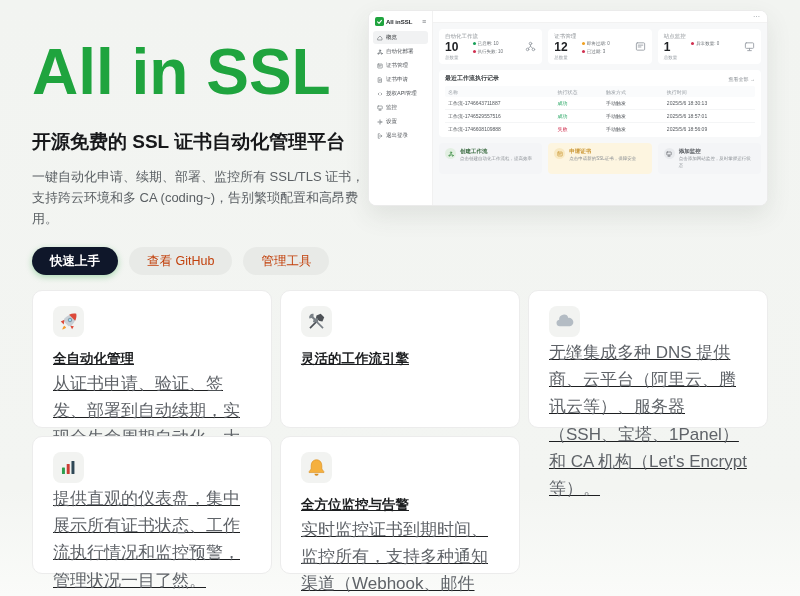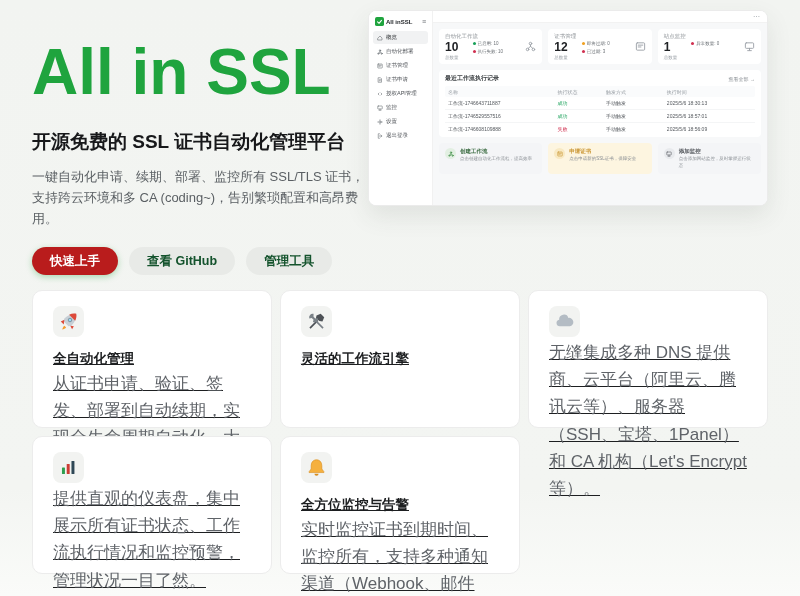--- a/index.html
+++ b/index.html
@@ -10,22 +10,22 @@
     position:relative; color:#1d1f21;
   }
   
   .hero { position:absolute; left:32px; top:40px; width:336px; }
   .hero-title { font-size:64px; font-weight:700; color:#1fa43e; line-height:1.02; letter-spacing:0; }
   .hero-sub { margin-top:24px; font-size:19px; font-weight:700; color:#17181a; }
   .hero-desc { margin-top:11px; font-size:13px; line-height:1.62; color:#5a5f63; }
   .hero-btns { margin-top:18px; display:flex; gap:11px; }
   .btn { height:28px; padding:0 18px; border-radius:14px; font-size:12.5px; display:inline-flex;
          align-items:center; justify-content:center; cursor:pointer; white-space:nowrap; border:none; }
-  .btn-primary { background:#b91c1c; color:#fff; font-weight:600; box-shadow:0 2px 6px rgba(34,167,61,.35); }
-  .btn-secondary { background:#e8eae7; color:#14532d; font-weight:700; }
+  .btn-primary { background:#0f172a; color:#fff; font-weight:600; box-shadow:0 2px 6px rgba(34,167,61,.35); }
+  .btn-secondary { background:#e8eae7; color:#c2410c; font-weight:400; }
   
   .shot { position:absolute; left:368px; top:10px; width:400px; height:196px; background:#fff;
           border:1px solid #ebebeb; border-radius:8px; box-shadow:0 10px 24px rgba(60,70,60,.10);
           display:flex; overflow:hidden; }
   .side { width:64px; border-right:1px solid #f1f1f1; padding:5px 4px 4px; background:#fff; flex-shrink:0; }
   .logo-row { display:flex; align-items:center; gap:2px; padding:1px 2px 5px; }
   .logo-name { font-size:6px; font-weight:700; color:#23262a; }
   .burger { margin-left:auto; font-size:7px; color:#6b7075; line-height:1; cursor:pointer; }
   .mitem { display:flex; align-items:center; gap:3px; padding:3px 4px; border-radius:3px;
            font-size:5.5px; color:#4b4f54; margin-bottom:1px; cursor:pointer; }

